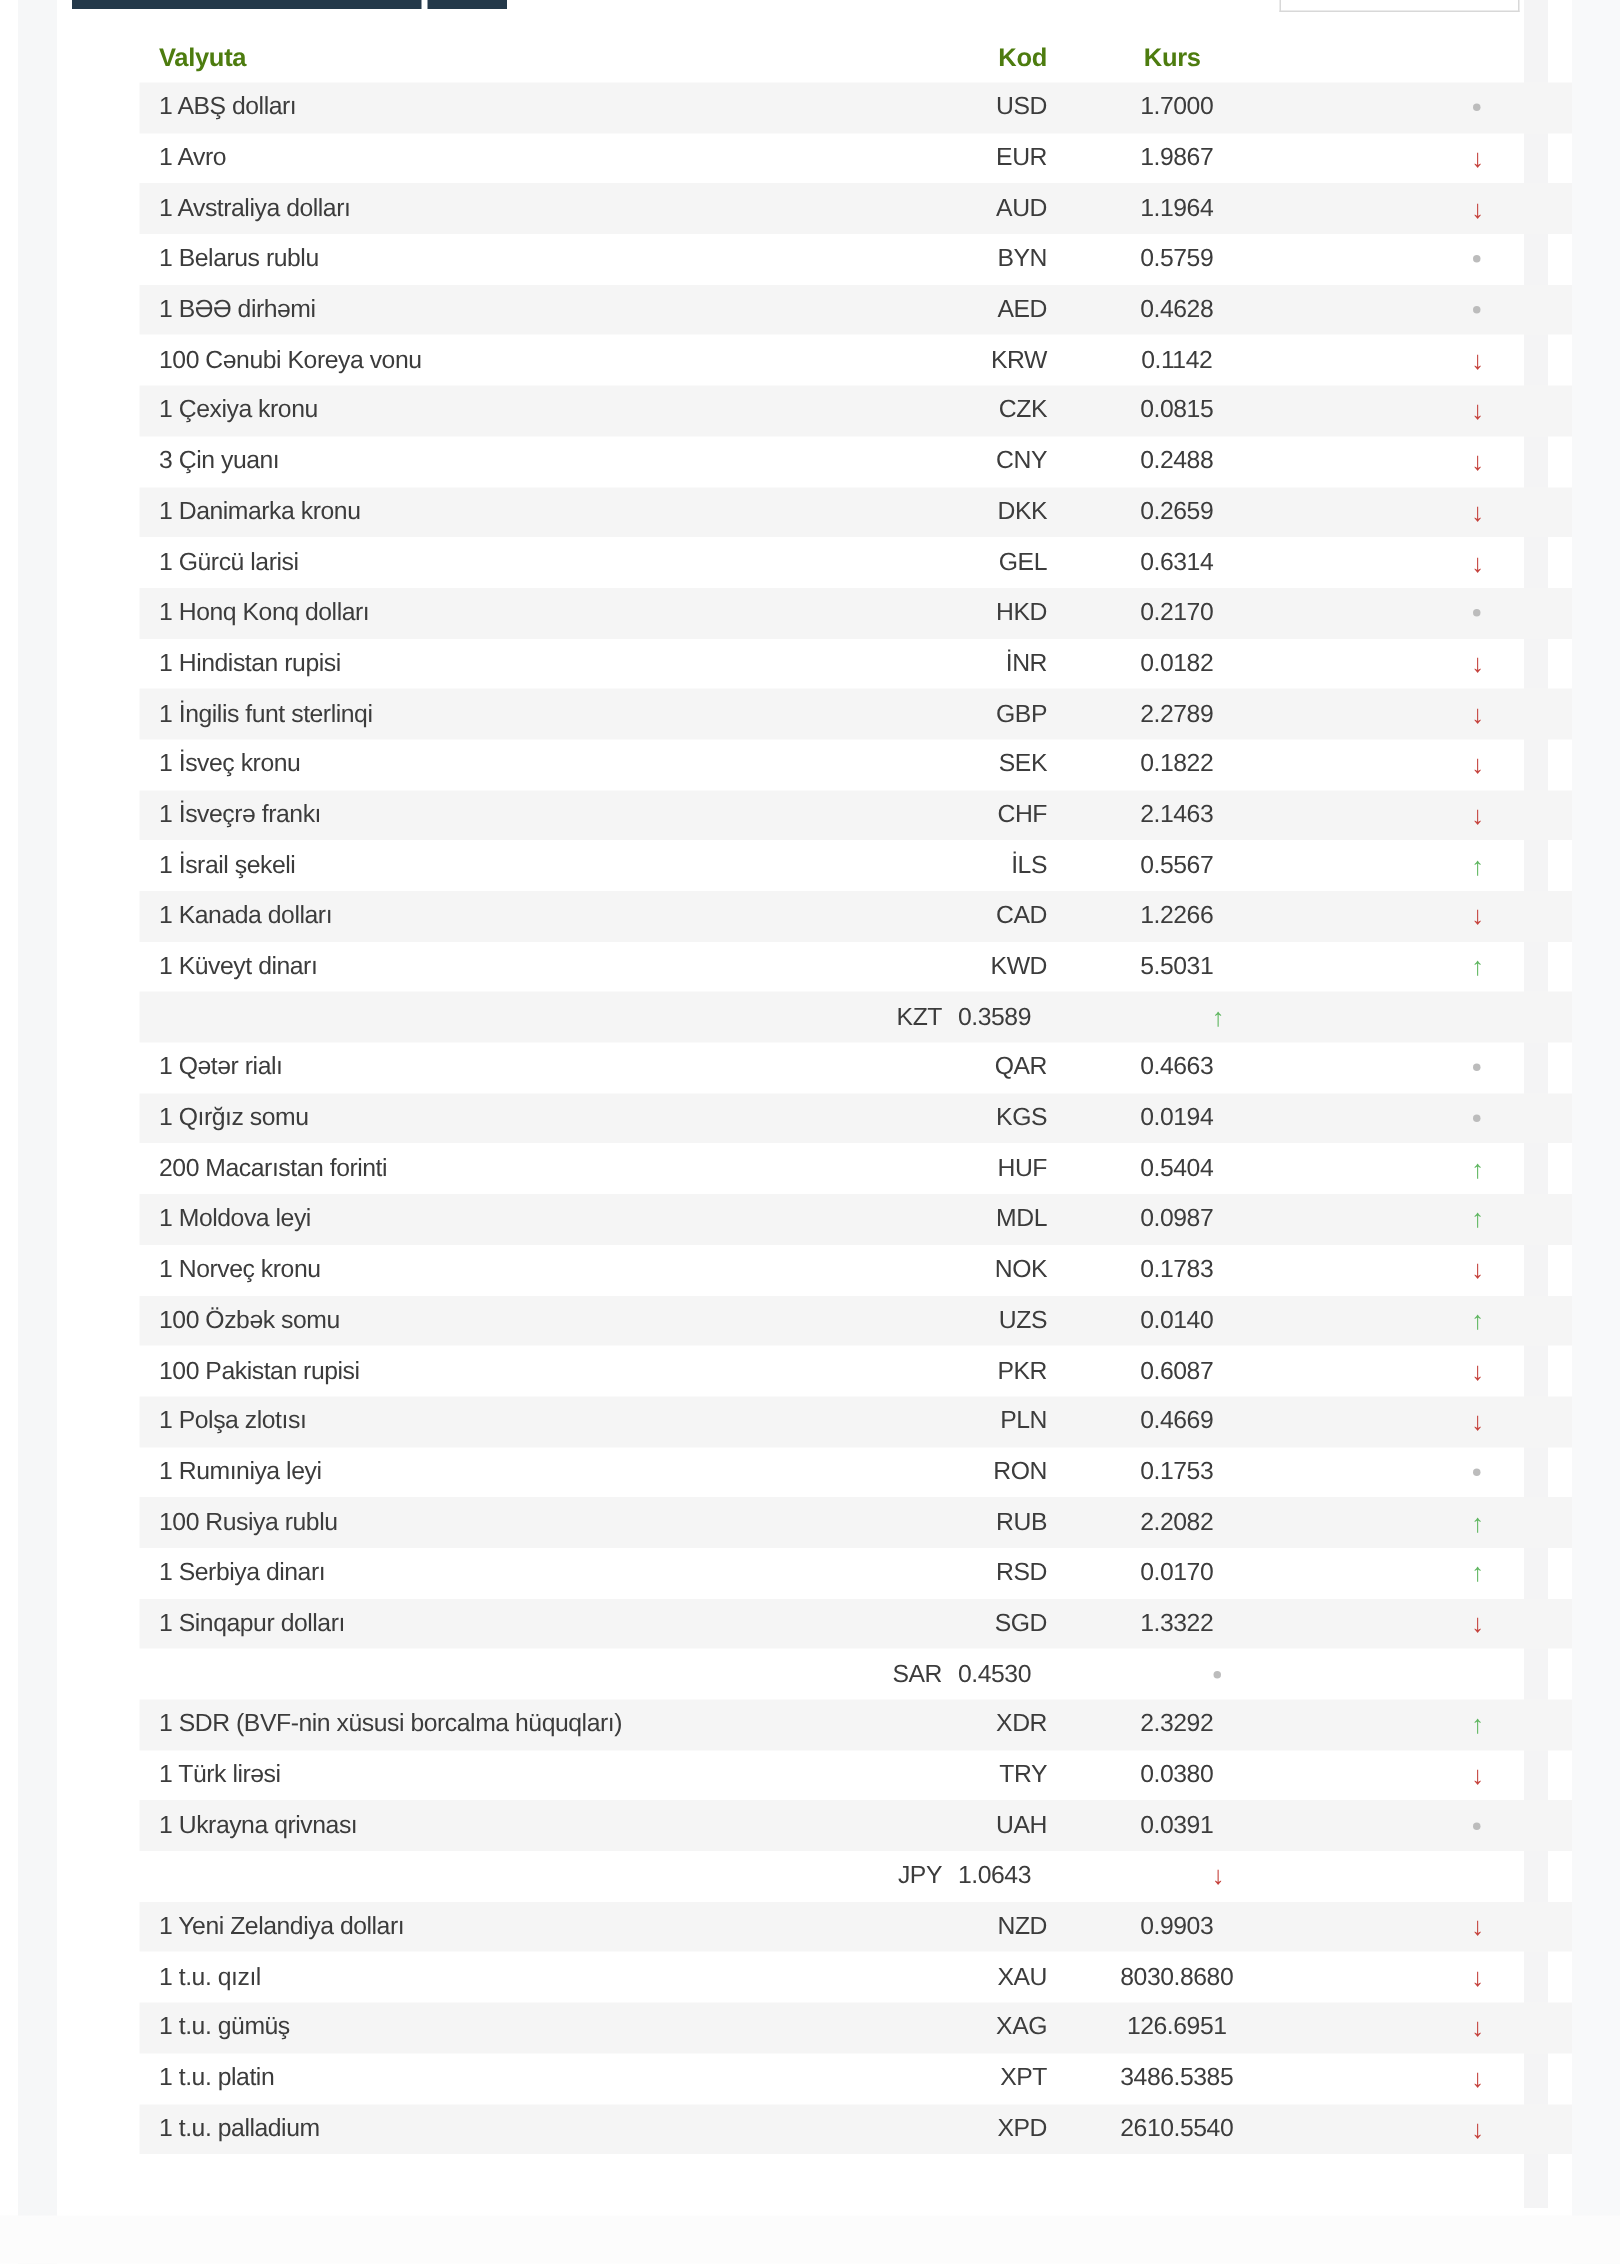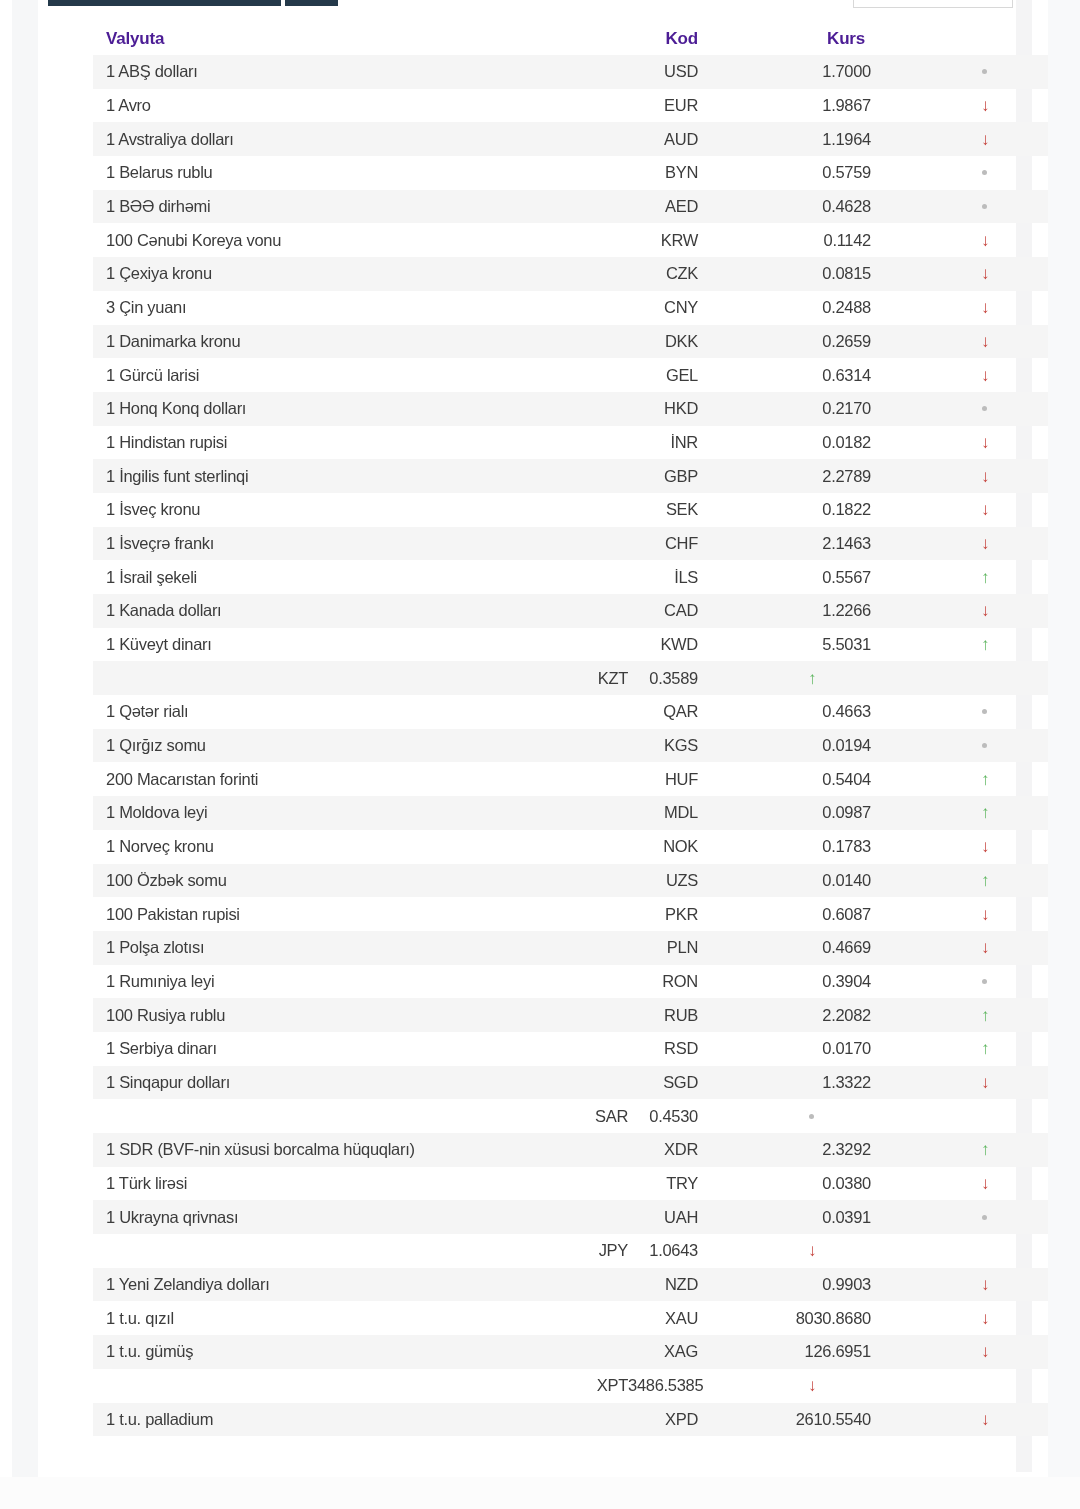--- a/index.html
+++ b/index.html
@@ -21,25 +21,25 @@
   .tab.tab-1{left:48px;width:233px;}
   .tab.tab-2{left:285px;width:53px;}
 
   
   .date-box{position:absolute;top:-2px;left:853px;width:160px;height:10px;
     background:#ffffff;border:1px solid #d8d8d8;border-top:none;box-sizing:border-box;}
 
   
   .rates-table{position:absolute;left:55px;top:22px;width:955px;}
   .trow{display:grid;grid-template-columns:535px 70px 173px 177px;align-items:center;height:33.7px;}
-  .thead{height:33px;font-weight:bold;color:#4c1d95;font-size:17px;letter-spacing:-0.2px;}
+  .thead{height:33px;font-weight:bold;color:#4d7c0f;font-size:17px;letter-spacing:-0.2px;}
   .tbody .trow:nth-child(odd){background:#f5f5f5;}
   .cell-name{padding-left:13px;text-align:left;white-space:nowrap;}
   .cell-code{text-align:right;}
-  .cell-rate{text-align:right;}
+  .cell-rate{text-align:center;}
   .thead .cell-rate{padding-right:6px;}
   .cell-trend{display:flex;align-items:center;padding-left:104px;box-sizing:border-box;}
   .tbody .trow{font-size:16.5px;color:#3c3c3c;letter-spacing:-0.3px;}
   .arrow{font-size:17px;line-height:1;width:20px;text-align:center;font-weight:bold;}
   .arrow.up{color:#5fb660;}
   .arrow.down{color:#c5423c;}
   .dot{width:5px;height:5px;border-radius:50%;background:#bcbcbc;margin-left:7px;}
 </style>
 </head>
 <body>
@@ -269,21 +269,21 @@
           <div class="cell-name">1 Polşa zlotısı</div>
           <div class="cell-code">PLN</div>
           <div class="cell-rate">0.4669</div>
           <div class="cell-trend">
             <span class="arrow down">↓</span>
           </div>
         </div>
         <div class="trow">
           <div class="cell-name">1 Rumıniya leyi</div>
           <div class="cell-code">RON</div>
-          <div class="cell-rate">0.3904</div>
+          <div class="cell-rate">0.1753</div>
           <div class="cell-trend">
             <div class="dot"></div>
           </div>
         </div>
         <div class="trow">
           <div class="cell-name">100 Rusiya rublu</div>
           <div class="cell-code">RUB</div>
           <div class="cell-rate">2.2082</div>
           <div class="cell-trend">
             <span class="arrow up">↑</span>
@@ -361,20 +361,21 @@
         </div>
         <div class="trow">
           <div class="cell-name">1 t.u. gümüş</div>
           <div class="cell-code">XAG</div>
           <div class="cell-rate">126.6951</div>
           <div class="cell-trend">
             <span class="arrow down">↓</span>
           </div>
         </div>
         <div class="trow">
+          <div class="cell-name">1 t.u. platin</div>
           <div class="cell-code">XPT</div>
           <div class="cell-rate">3486.5385</div>
           <div class="cell-trend">
             <span class="arrow down">↓</span>
           </div>
         </div>
         <div class="trow">
           <div class="cell-name">1 t.u. palladium</div>
           <div class="cell-code">XPD</div>
           <div class="cell-rate">2610.5540</div>

